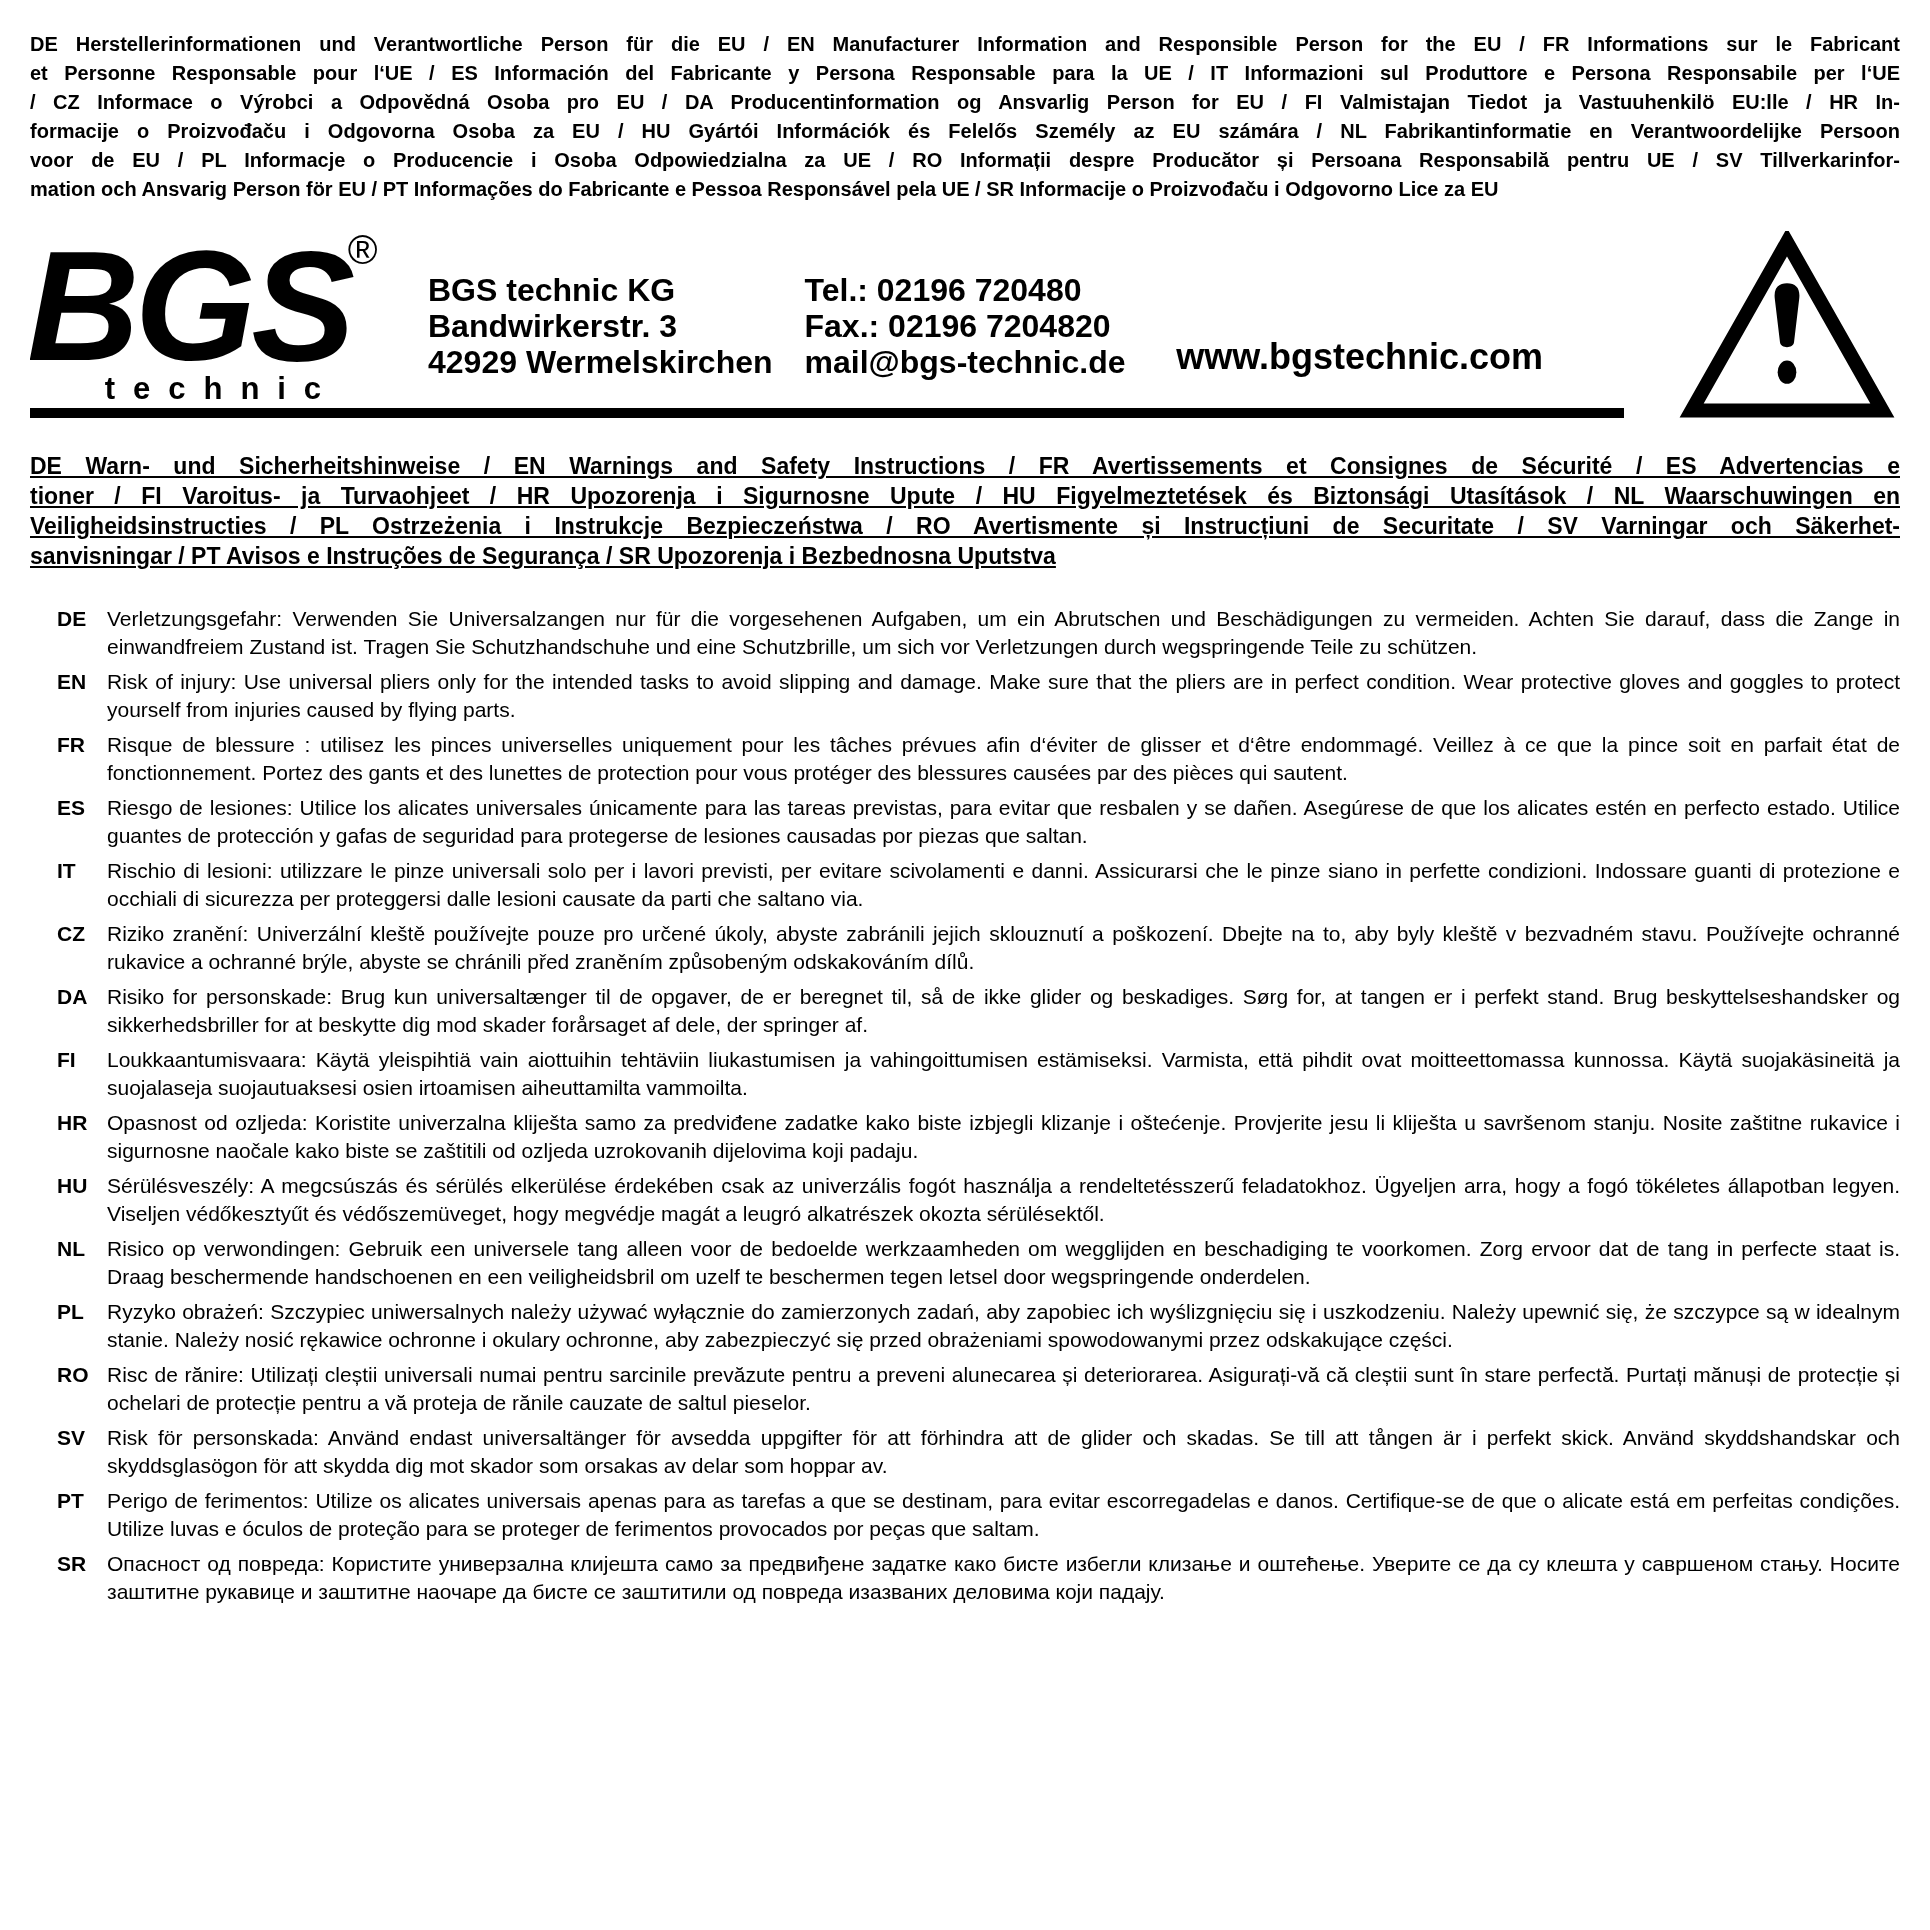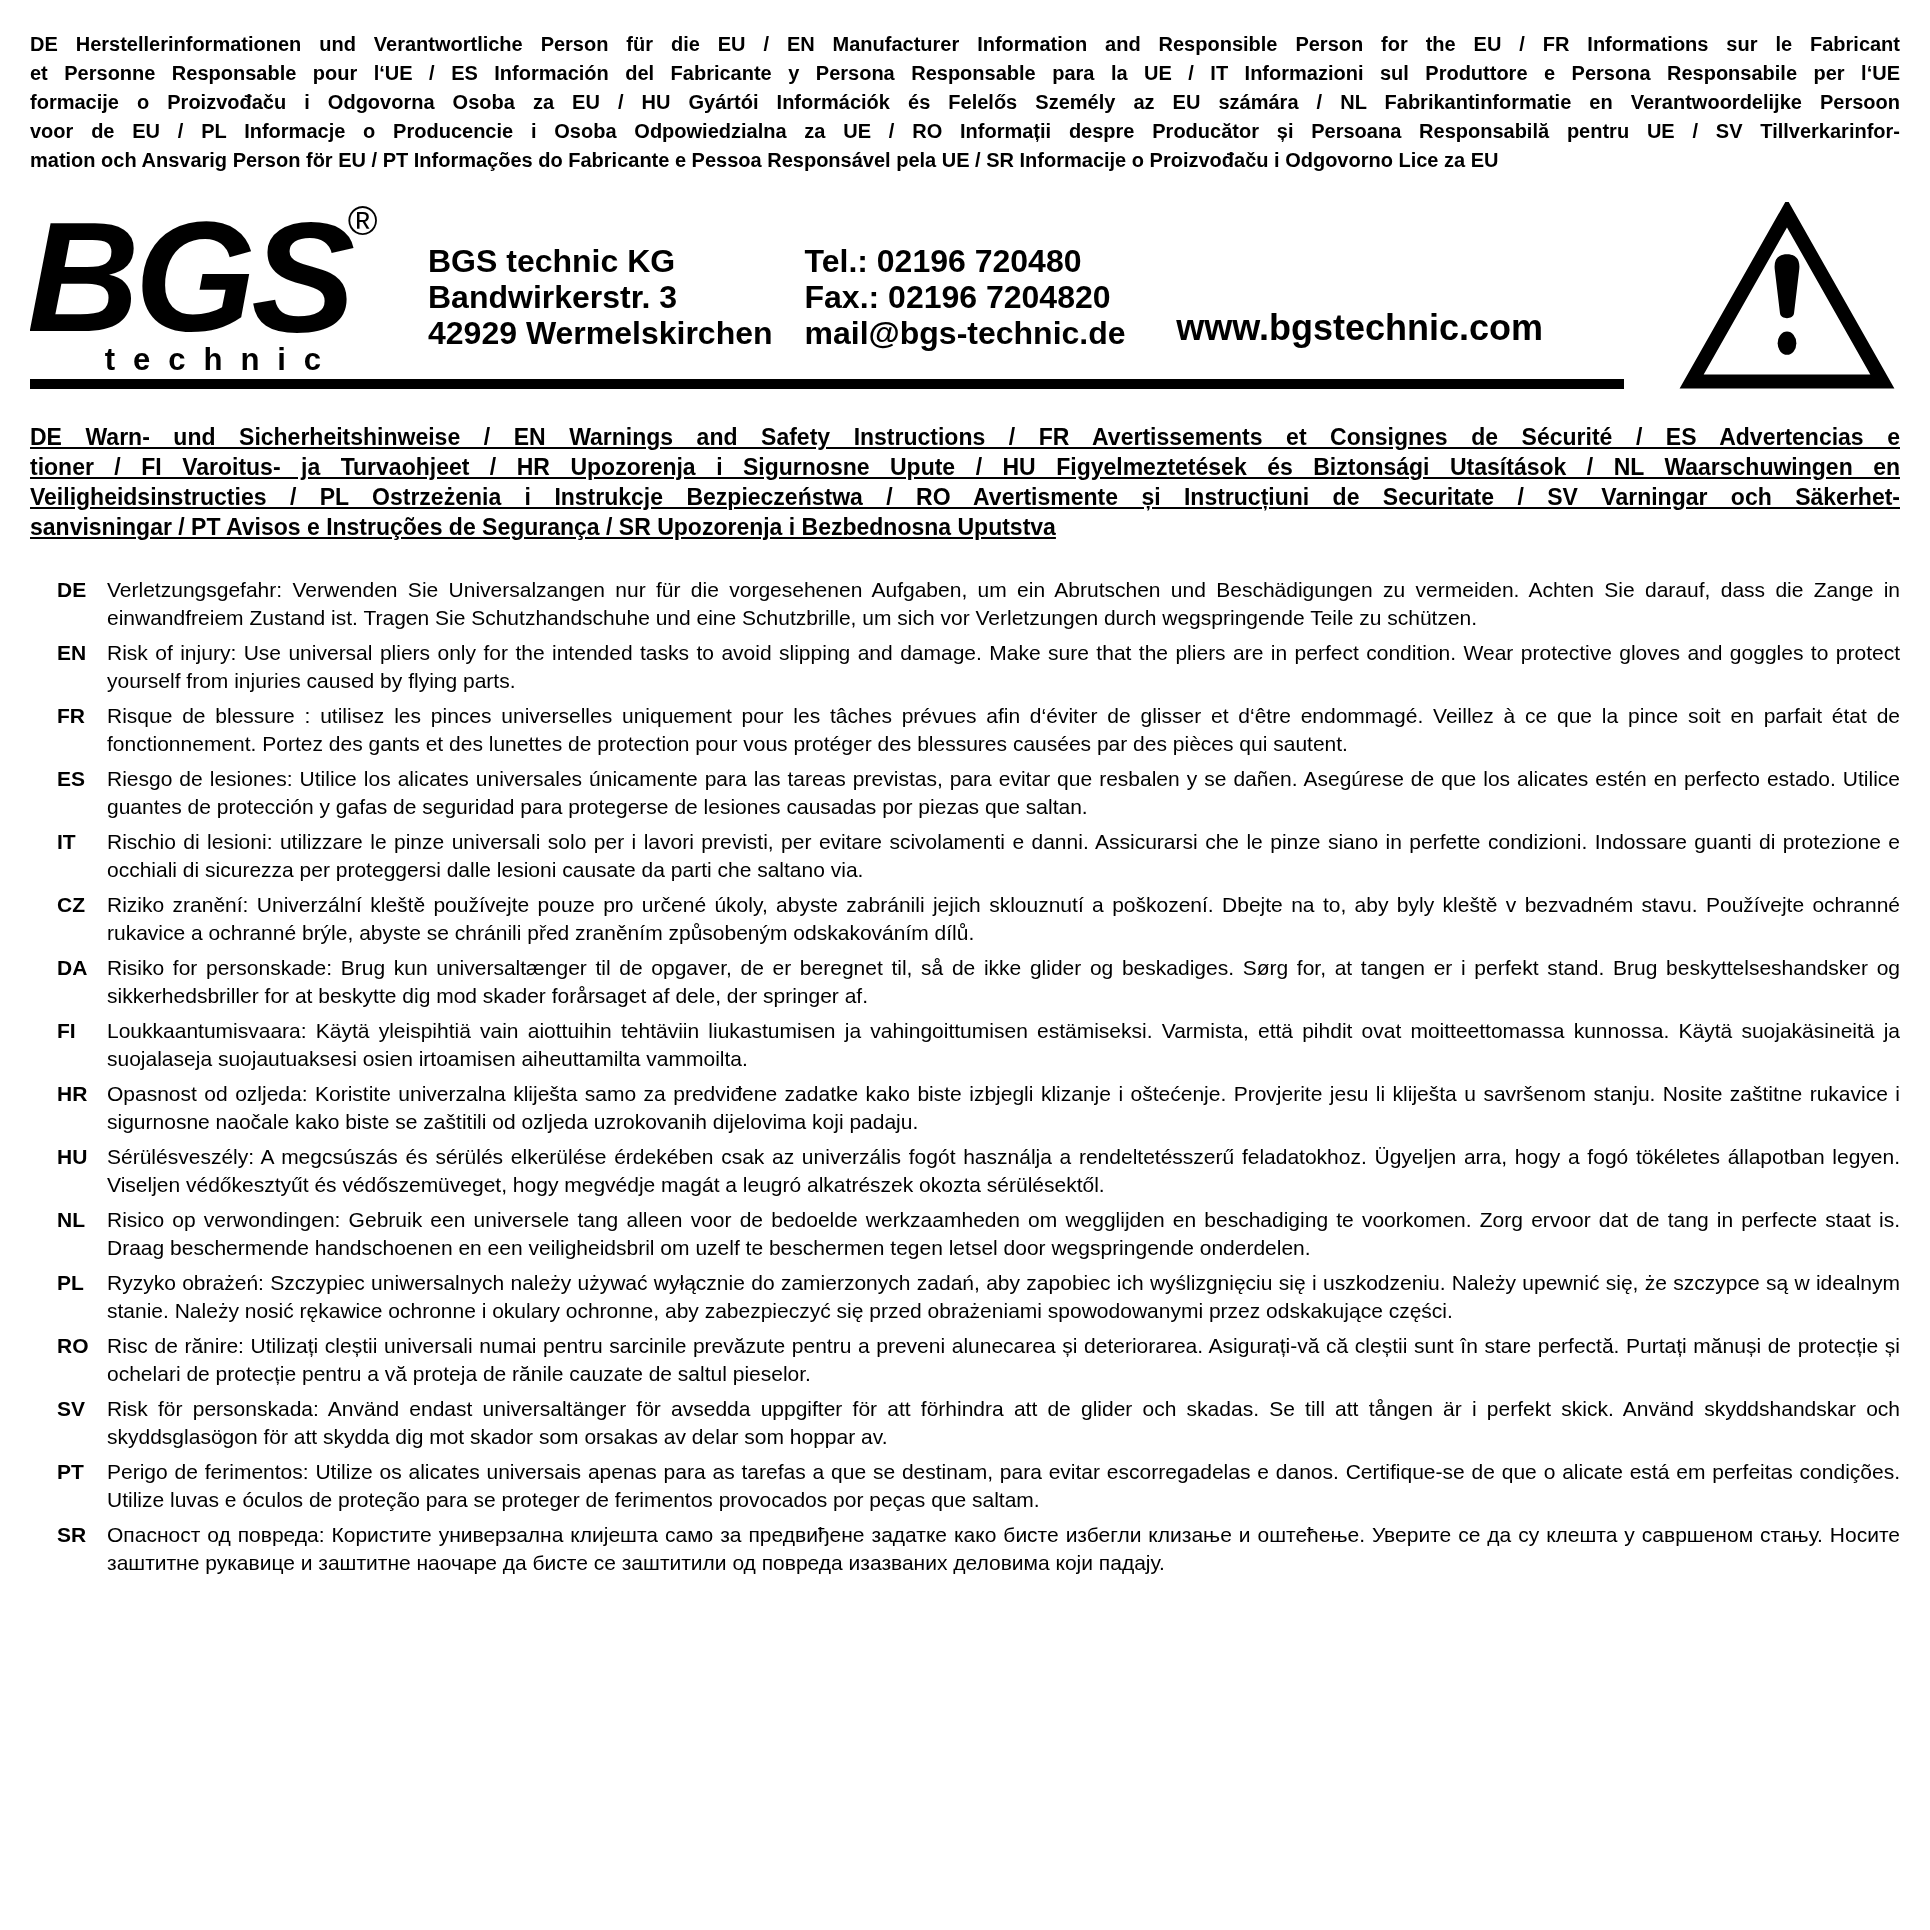--- a/index.html
+++ b/index.html
@@ -37,20 +37,21 @@
 <body>
 
 <div class="sheet">
 
   <div class="masthead">
 
       <div class="line">DE Herstellerinformationen und Verantwortliche Person für die EU  /  EN Manufacturer Information and Responsible Person for the EU  /  FR Informations sur le Fabricant</div>
 
       <div class="line">et Personne Responsable pour l‘UE  /  ES Información del Fabricante y Persona Responsable para la UE  /  IT Informazioni sul Produttore e Persona Responsabile per l‘UE</div>
 
+      <div class="line">/  CZ Informace o Výrobci a Odpovědná Osoba pro EU  /  DA Producentinformation og Ansvarlig Person for EU  /  FI Valmistajan Tiedot ja Vastuuhenkilö EU:lle  /  HR In-</div>
 
       <div class="line">formacije o Proizvođaču i Odgovorna Osoba za EU  /  HU Gyártói Információk és Felelős Személy az EU számára  /  NL Fabrikantinformatie en Verantwoordelijke Persoon</div>
 
       <div class="line">voor de EU  /  PL Informacje o Producencie i Osoba Odpowiedzialna za UE  /  RO Informații despre Producător și Persoana Responsabilă pentru UE  /  SV Tillverkarinfor-</div>
 
       <div class="line">mation och Ansvarig Person för EU  /  PT Informações do Fabricante e Pessoa Responsável pela UE  /  SR Informacije o Proizvođaču i Odgovorno Lice za EU</div>
     </div>
 
   <div class="brand-band">
     <div class="brand-left">

